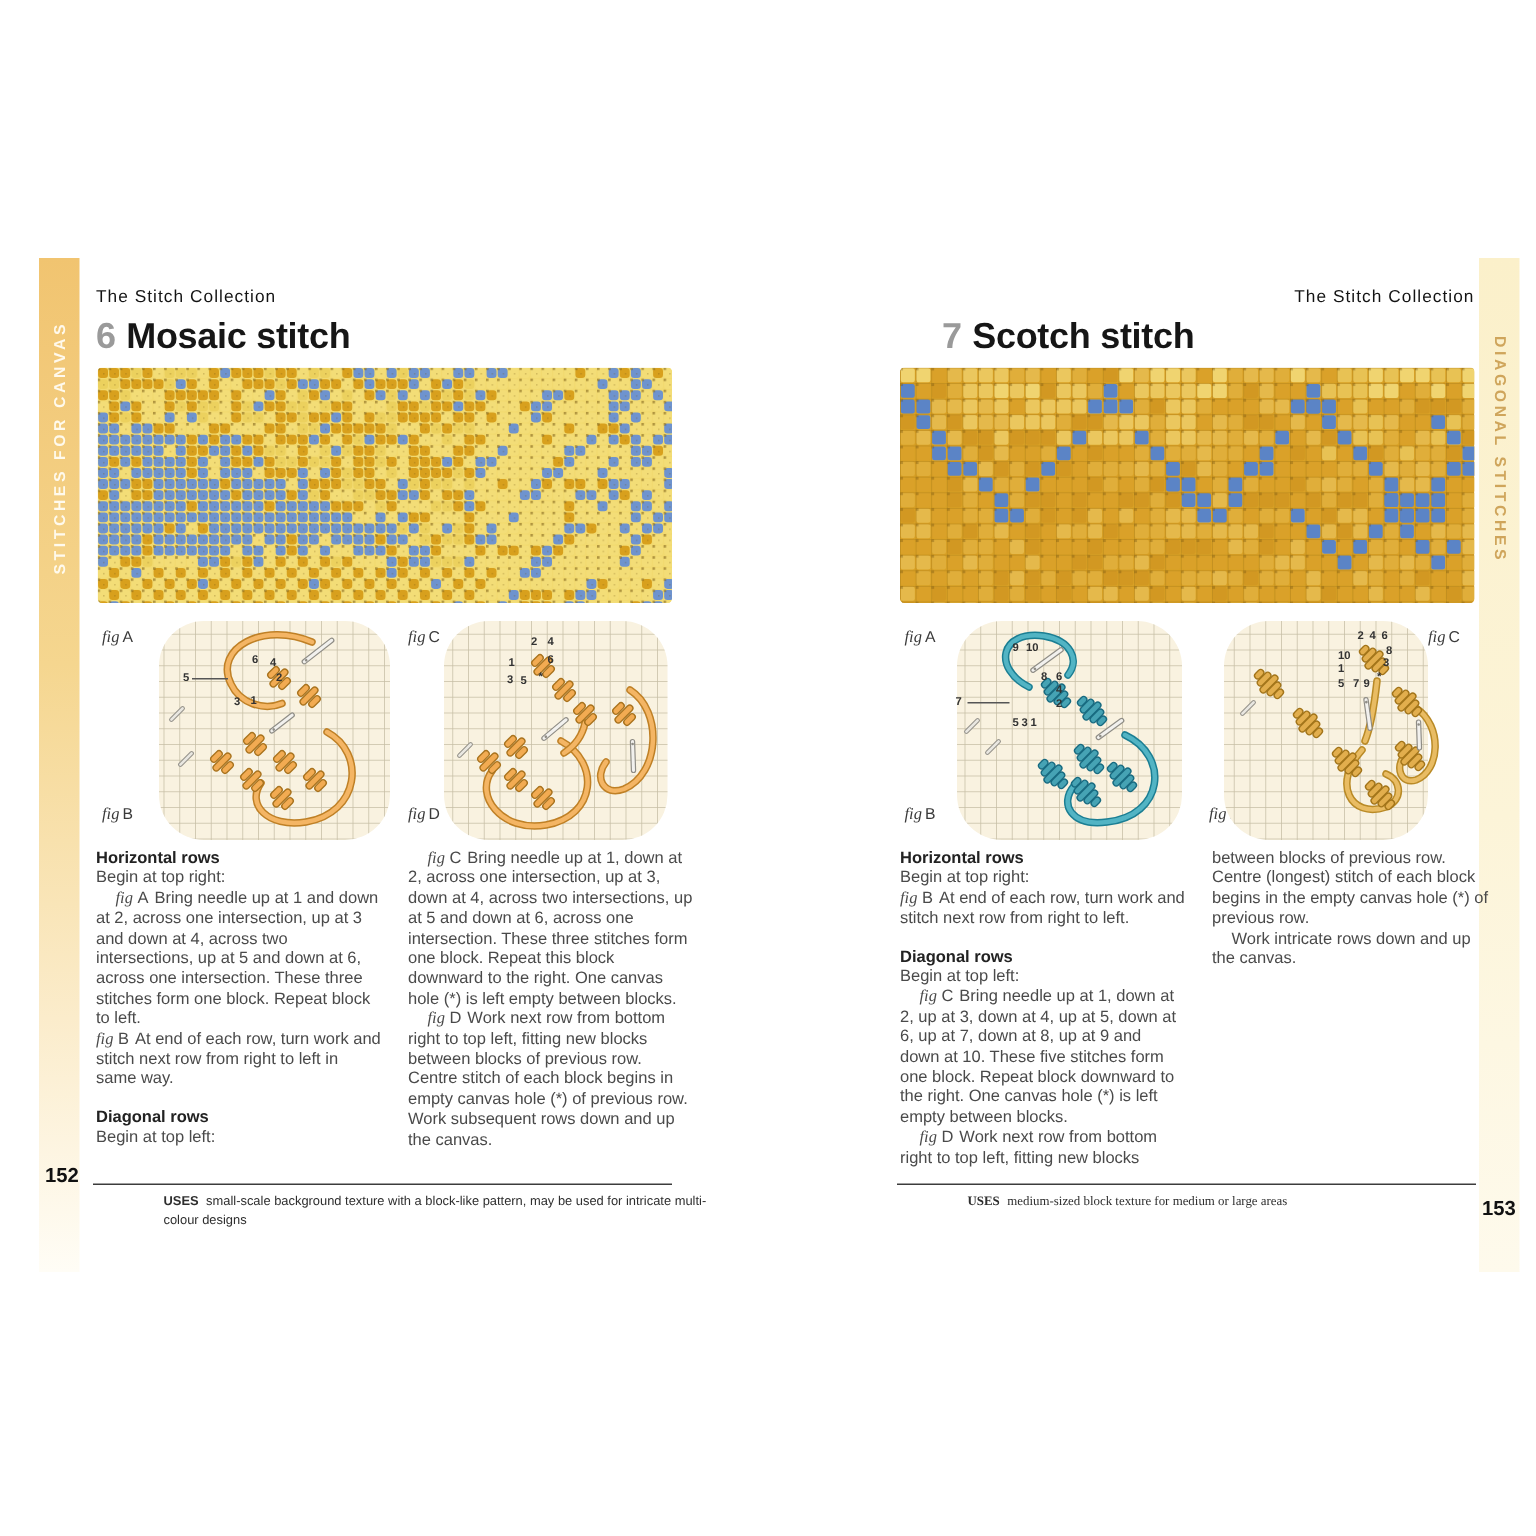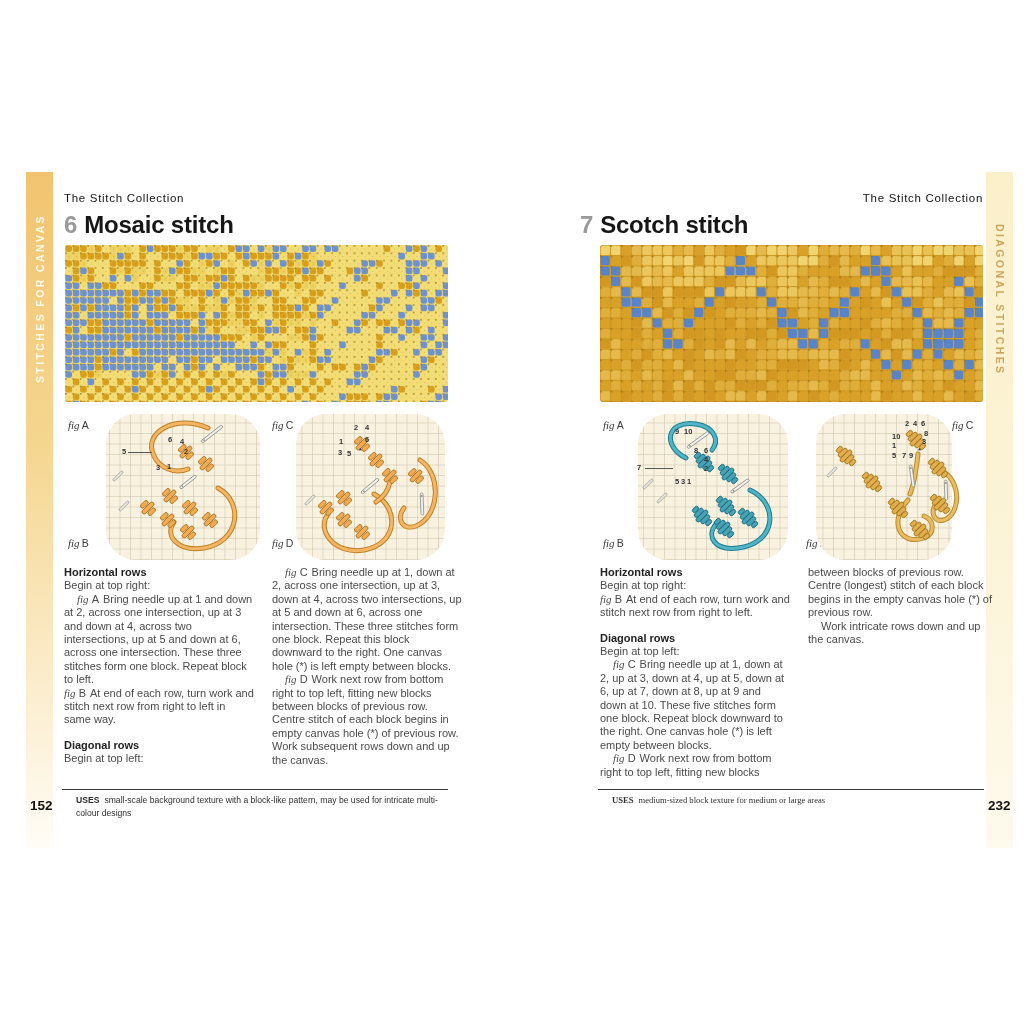--- a/index.html
+++ b/index.html
@@ -36,21 +36,21 @@
         font-size:11px;line-height:13.4px;color:#4a4a4a;}
   .cols p{margin:0;}
   .bh{font-weight:700;color:#222;}
   .sp2{margin-top:12px !important;}
   .fp{text-indent:13px;}
   .figw{font-style:italic;font-family:"Liberation Serif",serif;}
   .figltr{margin:0 4px 0 3px;}
 
   
   .rule{position:absolute;width:386px;height:1px;background:#3c3c3c;}
-  .notes{position:absolute;width:380px;font-size:8.6px;line-height:12.6px;color:#2e2e2e;}
+  .notes{position:absolute;width:380px;font-size:8.6px;line-height:12.6px;color:#2e2e2e;margin-left:33px;}
   .nl{font-weight:700;margin-right:5px;}
   .pagenum{position:absolute;font-size:13.5px;font-weight:700;color:#111;}
 </style>
 </head>
 <body>
 
 <div class="stage">
 
   <div class="band band-left">
     <div class="vtext vtext-left">STITCHES FOR CANVAS</div>
@@ -1349,26 +1349,26 @@
       <p class="bh sp2">Diagonal rows</p>
       <p>Begin at top left:</p>
       <p class="fp"><span class="figw">fig</span><span class="figltr">C</span><span>Bring needle up at 1, down at 2, across one intersection, up at 3, down at 4, across two intersections, up at 5 and down at 6, across one intersection. These three stitches form one block. Repeat this block downward to the right. One canvas hole (*) is left empty between blocks.</span></p>
       <p class="fp"><span class="figw">fig</span><span class="figltr">D</span><span>Work next row from bottom right to top left, fitting new blocks between blocks of previous row. Centre stitch of each block begins in empty canvas hole (*) of previous row. Work subsequent rows down and up the canvas.</span></p>
     </div>
 
     <div class="rule" style="left:62px;top:789px;"></div>
     <div class="notes" style="left:76px;top:794px;">
       <div><span class="nl">USES</span><span>small-scale background texture with a block-like pattern, may be used for intricate multi-colour designs</span></div>
     </div>
-    <div class="pagenum" style="left:30px;top:798px;">152</div>
+    <div class="pagenum" style="left:30px;top:776px;">152</div>
   </div>
 
   <div>
     <div class="colhead" style="left:600px;top:192px;width:383px;text-align:right;">The Stitch Collection</div>
-    <div class="title" style="left:580px;top:211px;">
+    <div class="title" style="left:628px;top:211px;">
       <span class="tnum">7</span><span>Scotch stitch</span>
     </div>
 
     <div class="photo" style="left:600px;top:245px;">
       <svg id="photoR" width="383" height="157" viewBox="0 0 383 157">
           <rect x="0" y="0" width="383" height="157" fill="#d9a125"></rect>
           <rect x="0.5" y="0.5" width="9.4" height="9.4" rx="1.5" fill="#f0d470"></rect>
           <rect x="10.9" y="0.5" width="9.4" height="9.4" rx="1.5" fill="#f0d470"></rect>
           <rect x="21.3" y="0.5" width="9.4" height="9.4" rx="1.5" fill="#daa129"></rect>
           <rect x="31.700000000000003" y="0.5" width="9.4" height="9.4" rx="1.5" fill="#e5b94b"></rect>
@@ -2194,16 +2194,16 @@
       <p>Begin at top left:</p>
       <p class="fp"><span class="figw">fig</span><span class="figltr">C</span><span>Bring needle up at 1, down at 2, up at 3, down at 4, up at 5, down at 6, up at 7, down at 8, up at 9 and down at 10. These five stitches form one block. Repeat block downward to the right. One canvas hole (*) is left empty between blocks.</span></p>
       <p class="fp"><span class="figw">fig</span><span class="figltr">D</span><span>Work next row from bottom right to top left, fitting new blocks between blocks of previous row. Centre (longest) stitch of each block begins in the empty canvas hole (*) of previous row.</span></p>
       <p class="fp">Work intricate rows down and up the canvas.</p>
     </div>
 
     <div class="rule" style="left:598px;top:789px;"></div>
     <div class="notes" style="left:612px;top:794px;font-family:Liberation Serif, serif;">
       <div><span class="nl">USES</span><span>medium-sized block texture for medium or large areas</span></div>
     </div>
-    <div class="pagenum" style="left:988px;top:798px;">232</div>
+    <div class="pagenum" style="left:988px;top:798px;">153</div>
   </div>
 
 </div>
 
 </body></html>

